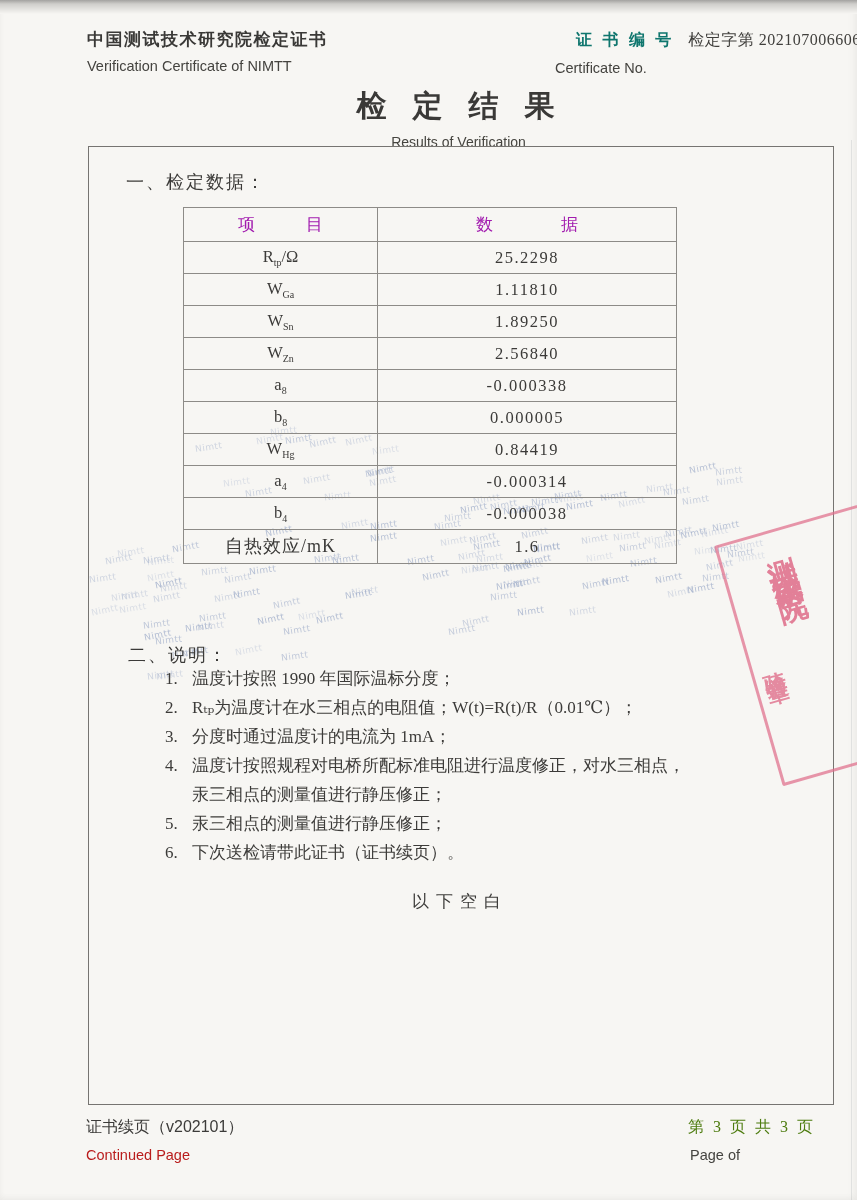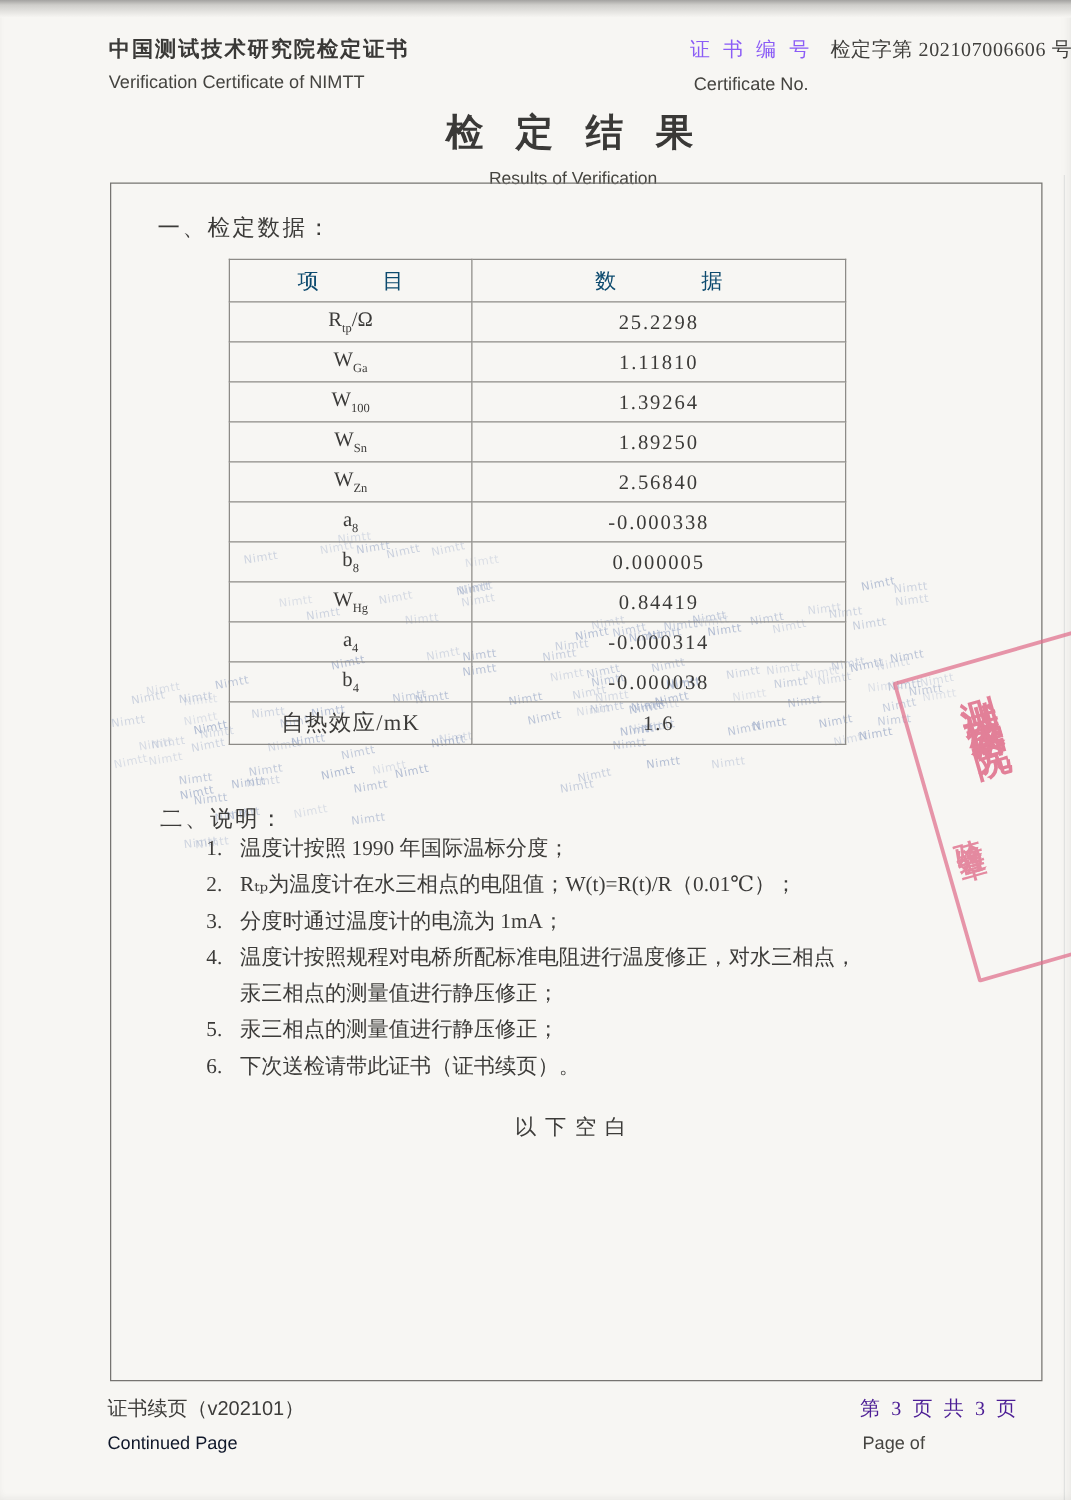--- a/index.html
+++ b/index.html
@@ -19,51 +19,51 @@
     background:linear-gradient(180deg,#a3a2a0 0,#cfcecb 4px,#f7f6f3 14px);
   }
   .scan-line{
     position:absolute;left:851px;top:140px;width:1px;height:1060px;
     background:rgba(110,120,130,0.15);
   }
   
   .hdr-left-cn{position:absolute;left:87px;top:28px;font-family:"Liberation Sans","DejaVu Sans",sans-serif;font-weight:bold;font-size:17px;letter-spacing:1.5px;color:#3a3937;}
   .hdr-left-en{position:absolute;left:87px;top:58px;font-family:"Liberation Sans","DejaVu Sans",sans-serif;font-size:14.5px;color:#44433f;}
   .hdr-right{position:absolute;left:552px;top:30px;font-size:16px;white-space:nowrap;}
-  .hdr-right .lbl{font-family:"Liberation Sans","DejaVu Sans",sans-serif;font-weight:normal;letter-spacing:3px;color:#8b5cf6;}
+  .hdr-right .lbl{font-family:"Liberation Sans","DejaVu Sans",sans-serif;font-weight:bold;letter-spacing:3px;color:#0f766e;margin-left:24px;}
   .hdr-right .val{margin-left:10px;letter-spacing:0.5px;color:#403f3c;}
   .hdr-right-en{position:absolute;left:555px;top:60px;font-family:"Liberation Sans","DejaVu Sans",sans-serif;font-size:14.5px;color:#44433f;}
   
   .title-cn{position:absolute;left:40px;top:86px;width:857px;text-align:center;font-family:"Liberation Sans","DejaVu Sans",sans-serif;font-weight:bold;font-size:30px;letter-spacing:26px;color:#3a3937;}
   .title-en{position:absolute;left:30px;top:134px;width:857px;text-align:center;font-family:"Liberation Sans","DejaVu Sans",sans-serif;font-size:14px;color:#45443f;}
   
   .box{position:absolute;left:88px;top:146px;width:744px;height:957px;border:1px solid #767471;}
   .sec-heading1{position:absolute;left:126px;top:170px;font-size:18px;letter-spacing:2px;}
   .sec-heading2{position:absolute;left:128px;top:643px;font-size:18px;letter-spacing:2px;}
   
   .tbl-wrap{position:absolute;left:183px;top:207px;}
   table{border-collapse:collapse;table-layout:fixed;}
   col.c1{width:194px;} col.c2{width:299px;}
   th,td{border:1px solid #8d8b87;text-align:center;vertical-align:middle;font-weight:normal;padding:0;}
-  th{height:33px;font-size:17px;white-space:pre;color:#0c4a6e;}
+  th{height:33px;font-size:17px;white-space:pre;color:#a21caf;}
   td{height:31px;font-size:16.5px;color:#3b3a38;}
   td.cell-val{letter-spacing:1.5px;}
   td .sub{font-size:10px;}
   tbody tr:last-child td{height:33px;}
   tbody tr:last-child td.cell-lbl{font-size:18px;letter-spacing:1px;}
   
   .notes{position:absolute;left:165px;top:664px;width:580px;font-size:17px;line-height:29px;}
   .note{display:flex;}
   .note .num{width:27px;flex:0 0 27px;}
   .note .txt{flex:1;}
   .below-blank{position:absolute;left:88px;top:890px;width:744px;text-align:center;font-size:17px;letter-spacing:7px;}
   
   .ftr-left-cn{position:absolute;left:86px;top:1117px;font-family:"Liberation Sans","DejaVu Sans",sans-serif;font-size:16px;color:#3c3b39;}
-  .ftr-left-en{position:absolute;left:86px;top:1147px;font-family:"Liberation Sans","DejaVu Sans",sans-serif;font-size:14.5px;color:#0f172a;}
-  .ftr-right-cn{position:absolute;left:688px;top:1117px;font-size:16px;word-spacing:5px;color:#4c1d95;}
+  .ftr-left-en{position:absolute;left:86px;top:1147px;font-family:"Liberation Sans","DejaVu Sans",sans-serif;font-size:14.5px;color:#b91c1c;}
+  .ftr-right-cn{position:absolute;left:688px;top:1117px;font-size:16px;word-spacing:5px;color:#4d7c0f;}
   .ftr-right-en{position:absolute;left:690px;top:1147px;font-family:"Liberation Sans","DejaVu Sans",sans-serif;font-size:14.5px;color:#454440;}
   
   .watermark{position:absolute;left:0;top:0;width:857px;height:1200px;pointer-events:none;}
   .watermark span{position:absolute;font-family:"DejaVu Sans",sans-serif;font-size:9px;letter-spacing:0.5px;white-space:nowrap;}
   
   .stamp{position:absolute;left:714px;top:546px;width:176px;height:244px;border:3.5px solid rgba(228,118,146,0.72);transform:rotate(-16deg);transform-origin:0 0;border-radius:2px;}
   .stamp-col{position:absolute;writing-mode:vertical-rl;text-orientation:upright;font-family:"Liberation Sans","DejaVu Sans",sans-serif;font-weight:bold;}
   .stamp-col-main{left:36px;top:4px;font-size:29px;letter-spacing:6px;opacity:0.88;}
   .stamp-col-sub{left:3px;top:118px;font-size:22px;letter-spacing:4px;opacity:0.8;}
 </style>
@@ -232,24 +232,20 @@
   <tr>
     <td class="cell-lbl"><span class="base">R</span><sub class="sub">tp</sub><span class="suffix">/Ω</span></td>
     <td class="cell-val">25.2298</td>
   </tr>
 
   <tr>
     <td class="cell-lbl"><span class="base">W</span><sub class="sub">Ga</sub><span class="suffix"></span></td>
     <td class="cell-val">1.11810</td>
   </tr>
 
-  <tr>
-    <td class="cell-lbl"><span class="base">W</span><sub class="sub">100</sub><span class="suffix"></span></td>
-    <td class="cell-val">1.39264</td>
-  </tr>
 
   <tr>
     <td class="cell-lbl"><span class="base">W</span><sub class="sub">Sn</sub><span class="suffix"></span></td>
     <td class="cell-val">1.89250</td>
   </tr>
 
   <tr>
     <td class="cell-lbl"><span class="base">W</span><sub class="sub">Zn</sub><span class="suffix"></span></td>
     <td class="cell-val">2.56840</td>
   </tr>

